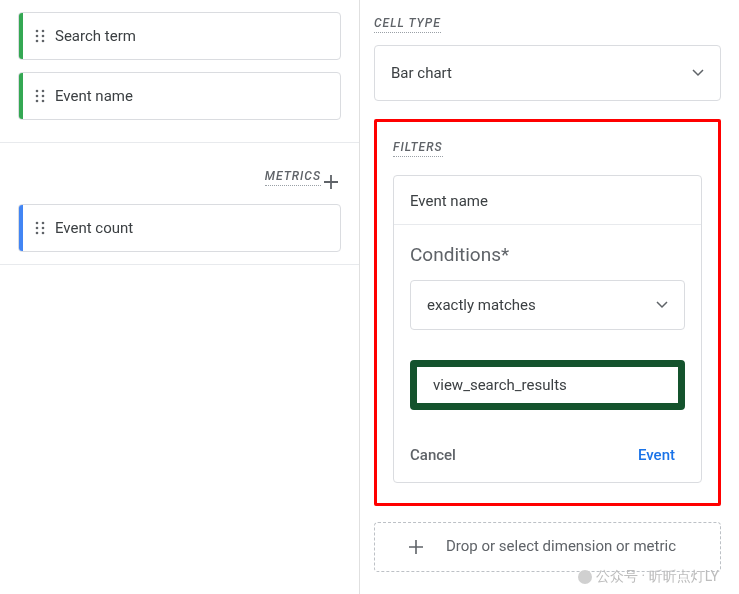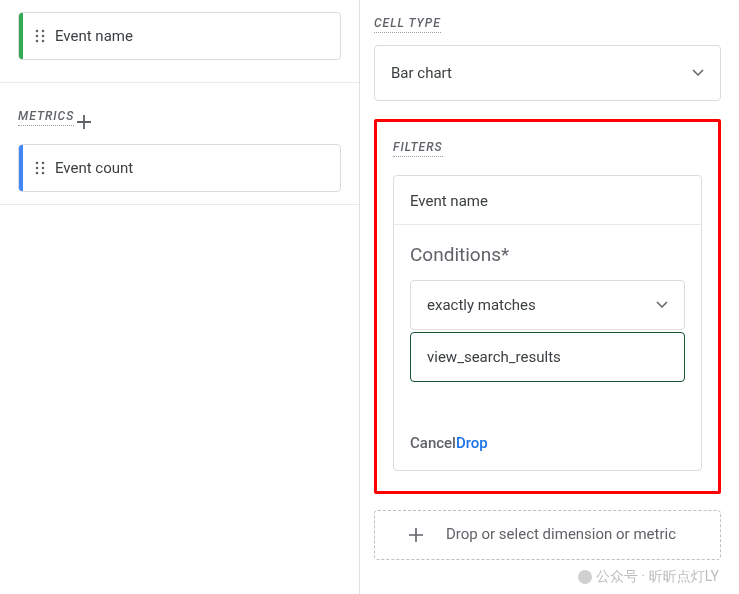--- a/index.html
+++ b/index.html
@@ -28,21 +28,21 @@
       color: #5f6368;
       font-weight: 500;
       border-bottom: 1px dotted #9aa0a6;
       display: inline-block;
       padding-bottom: 2px;
       margin-bottom: 8px;
       font-style: italic;
     }
     .section-header {
       display: flex;
-      justify-content: flex-start;
+      justify-content: flex-end;
       align-items: center;
       margin-top: 26px;
       margin-bottom: 10px;
     }
     .add-icon { color: #5f6368; cursor: pointer; }
     .chip {
       display: flex;
       align-items: center;
       border: 1px solid #dadce0;
       border-radius: 4px;
@@ -113,38 +113,38 @@
       margin-bottom: 14px;
     }
     .select-box {
       border: 1px solid #dadce0;
       border-radius: 4px;
       height: 50px;
       display: flex;
       align-items: center;
       justify-content: space-between;
       padding: 16px 16px;
-      margin-bottom: 2px;
+      margin-bottom: 30px;
       font-size: 15px;
       color: #3c4043;
     }
     .value-input {
-      border: 1px solid #14532d;
+      border: 7px solid #14532d;
       border-radius: 4px;
       height: 50px;
       display: flex;
       align-items: center;
       padding: 0 16px;
       font-size: 15px;
       color: #3c4043;
     }
     .filter-actions {
       display: flex;
-      justify-content: flex-start;
-      margin-top: 52px;
+      justify-content: space-between;
+      margin-top: 36px;
       padding-right: 10px;
     }
     .btn {
       background: none;
       border: none;
       font-size: 15px;
       font-weight: 500;
       cursor: pointer;
       font-family: inherit;
     }
@@ -180,33 +180,47 @@
       background: #d0d0d0;
       vertical-align: middle;
       margin-right: 4px;
     }
     svg { display: block; }
   </style>
 </head>
 <body>
 
 <div class="left-panel">
-
   <div class="chip">
     <div class="chip-accent accent-green"></div>
     <span class="drag-icon">
       <svg width="10" height="14" viewBox="0 0 10 14">
           <circle cx="2" cy="2" r="1.3" fill="#5f6368"></circle>
           <circle cx="8" cy="2" r="1.3" fill="#5f6368"></circle>
           <circle cx="2" cy="7" r="1.3" fill="#5f6368"></circle>
           <circle cx="8" cy="7" r="1.3" fill="#5f6368"></circle>
           <circle cx="2" cy="12" r="1.3" fill="#5f6368"></circle>
           <circle cx="8" cy="12" r="1.3" fill="#5f6368"></circle>
         </svg>
     </span>
+    <span class="chip-label">Search term</span>
+  </div>
+
+  <div class="chip">
+    <div class="chip-accent accent-green"></div>
+    <span class="drag-icon">
+      <svg width="10" height="14" viewBox="0 0 10 14">
+          <circle cx="2" cy="2" r="1.3" fill="#5f6368"></circle>
+          <circle cx="8" cy="2" r="1.3" fill="#5f6368"></circle>
+          <circle cx="2" cy="7" r="1.3" fill="#5f6368"></circle>
+          <circle cx="8" cy="7" r="1.3" fill="#5f6368"></circle>
+          <circle cx="2" cy="12" r="1.3" fill="#5f6368"></circle>
+          <circle cx="8" cy="12" r="1.3" fill="#5f6368"></circle>
+        </svg>
+    </span>
     <span class="chip-label">Event name</span>
   </div>
 
   <div class="divider"></div>
 
   <div class="section-header">
     <span class="section-label">METRICS</span>
     <span class="add-icon">
       <svg width="20" height="20" viewBox="0 0 20 20">
           <path d="M10 3v14M3 10h14" stroke="#5f6368" stroke-width="1.8"></path>
@@ -259,21 +273,21 @@
               </svg>
           </span>
         </div>
 
         <div class="value-input">
           <span>view_search_results</span>
         </div>
 
         <div class="filter-actions">
           <button class="btn btn-cancel">Cancel</button>
-          <button class="btn btn-apply">Drop</button>
+          <button class="btn btn-apply">Event</button>
         </div>
       </div>
     </div>
   </div>
 
   <div class="drop-zone">
     <span class="drop-plus">
       <svg width="18" height="18" viewBox="0 0 18 18">
           <path d="M9 2v14M2 9h14" stroke="#5f6368" stroke-width="1.6"></path>
         </svg>

